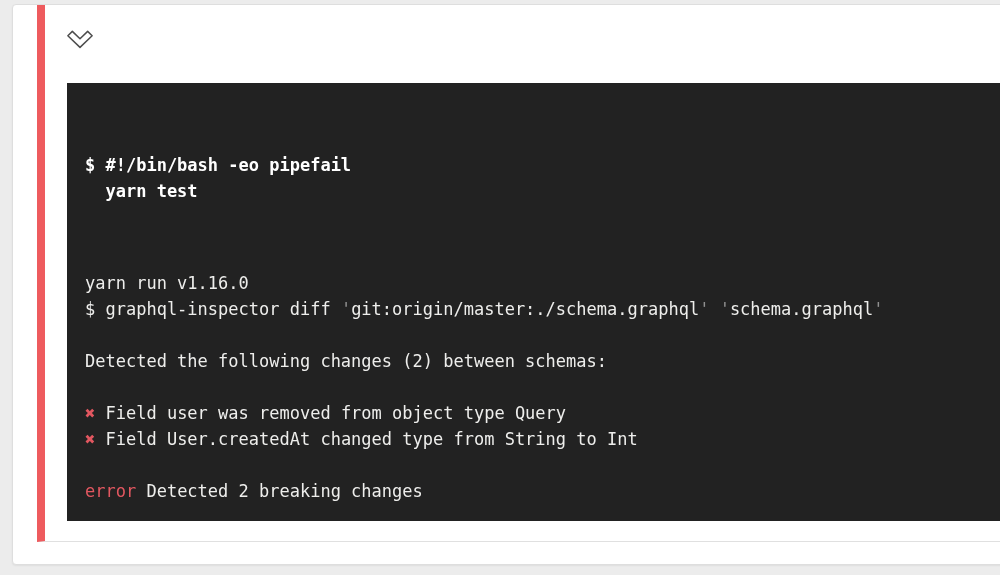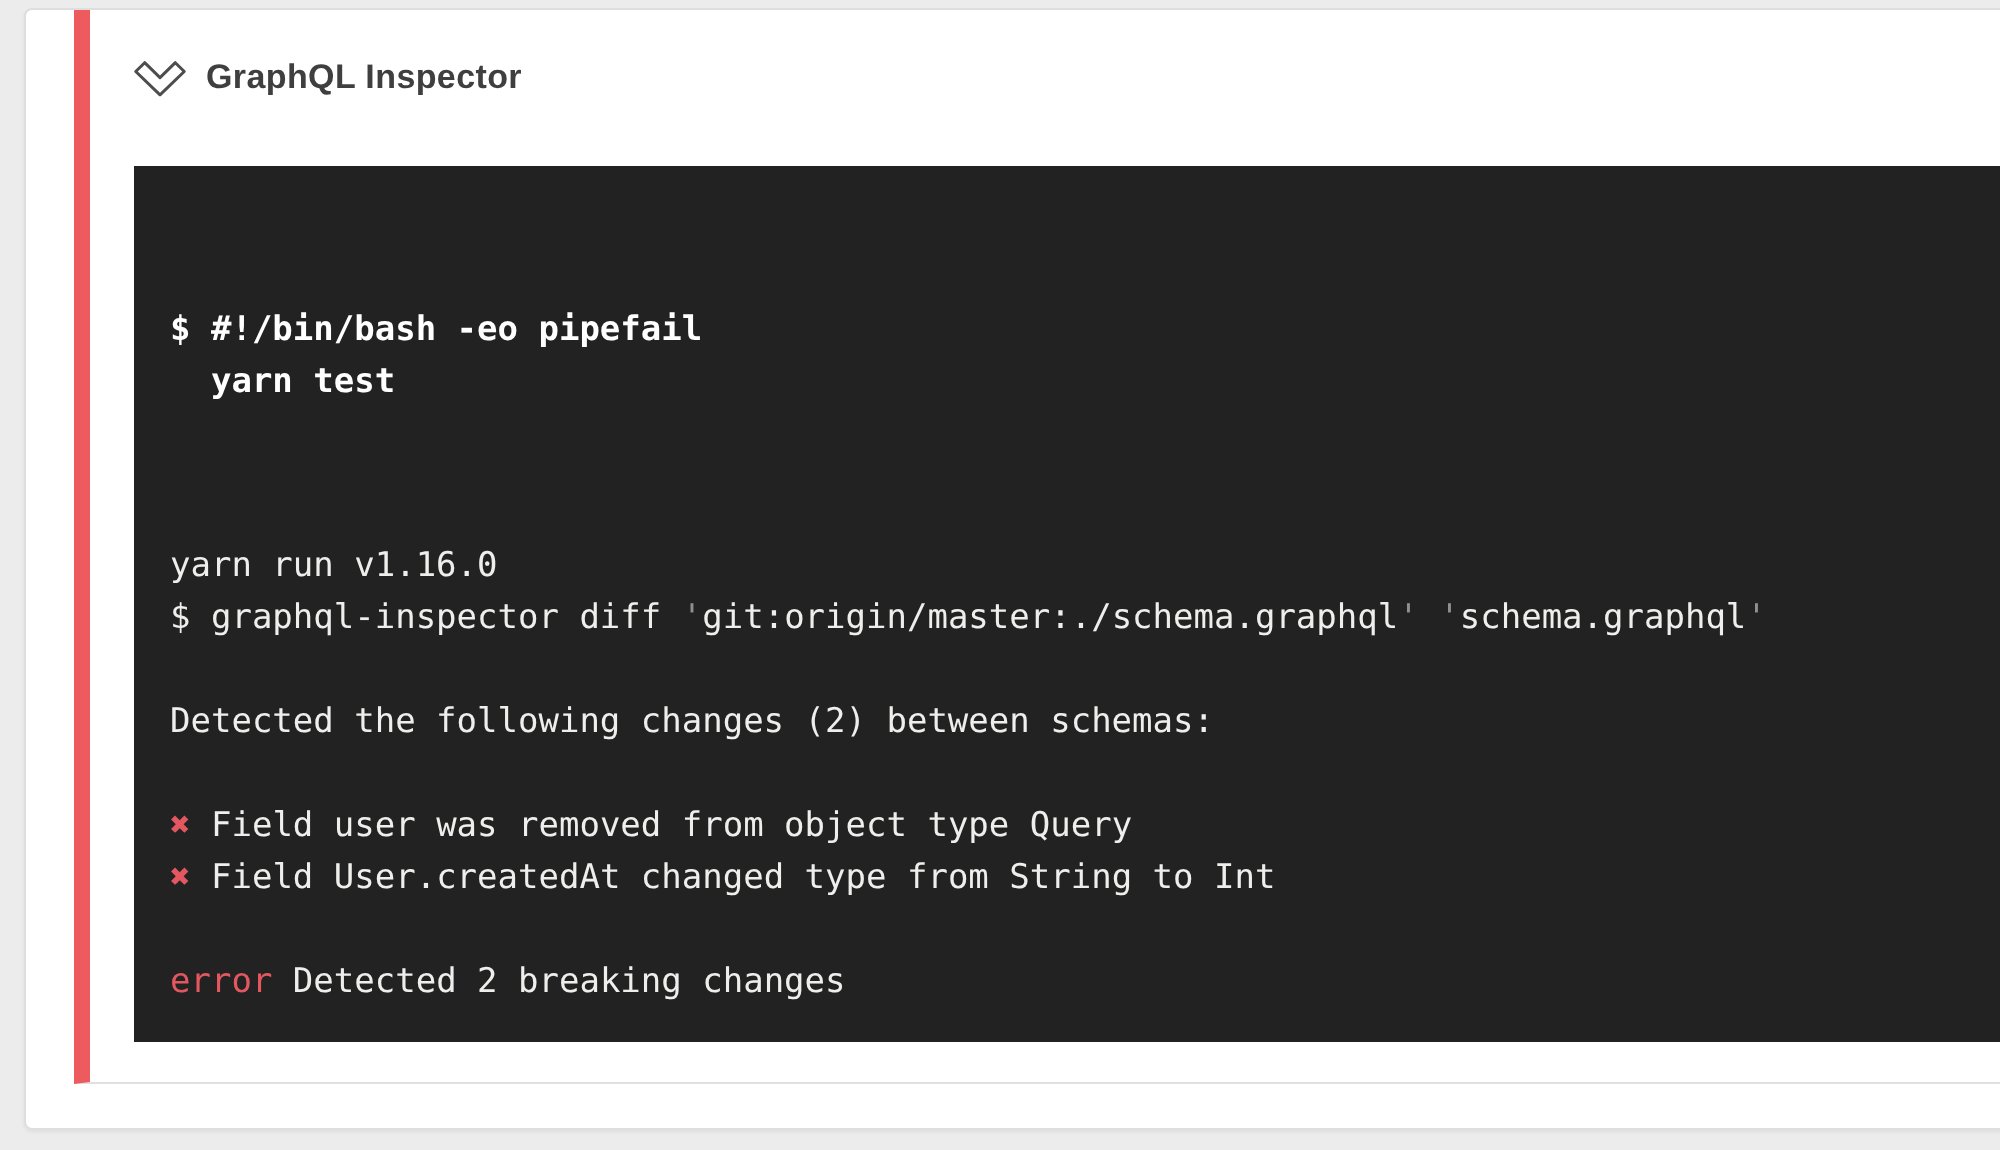--- a/index.html
+++ b/index.html
@@ -66,21 +66,20 @@
 </head>
 <body>
 
 <div class="card">
   <div class="step" style="border-left-color: rgb(238, 91, 94);">
 
     <div class="step-header">
       <svg class="chevrons" viewBox="0 0 30 22">
         <path d="M2,7.5 L15,20 L28,7.5 L23.2,2.8 L15,10.8 L6.8,2.8 Z" fill="none" stroke="#4d4d4d" stroke-width="1.6" stroke-linejoin="round"></path>
       </svg>
-      <span class="step-title">GraphQL Inspector</span>
     </div>
 
     <div class="terminal" style="background: rgb(34, 34, 34); color: rgb(238, 238, 236);">
       <div class="cmd"><div class="tline">$ #!/bin/bash -eo pipefail</div><div class="tline">  yarn test</div></div>
       <div><div class="tline"><span style="color: rgb(238, 238, 236);">yarn run v1.16.0</span></div><div class="tline"><span style="color: rgb(238, 238, 236);">$ graphql-inspector diff </span><span style="color: rgb(144, 144, 144);">'</span><span style="color: rgb(238, 238, 236);">git:origin/master:./schema.graphql</span><span style="color: rgb(144, 144, 144);">'</span><span style="color: rgb(238, 238, 236);"> </span><span style="color: rgb(144, 144, 144);">'</span><span style="color: rgb(238, 238, 236);">schema.graphql</span><span style="color: rgb(144, 144, 144);">'</span></div><div class="tline">&nbsp;</div><div class="tline"><span style="color: rgb(238, 238, 236);">Detected the following changes (2) between schemas:</span></div><div class="tline">&nbsp;</div><div class="tline"><span style="color: rgb(226, 87, 96);">✖</span><span style="color: rgb(238, 238, 236);"> Field user was removed from object type Query</span></div><div class="tline"><span style="color: rgb(226, 87, 96);">✖</span><span style="color: rgb(238, 238, 236);"> Field User.createdAt changed type from String to Int</span></div><div class="tline">&nbsp;</div><div class="tline"><span style="color: rgb(226, 87, 96);">error</span><span style="color: rgb(238, 238, 236);"> Detected 2 breaking changes</span></div><div class="tline">&nbsp;</div></div>
     </div>
 
   </div>
 </div>
 

